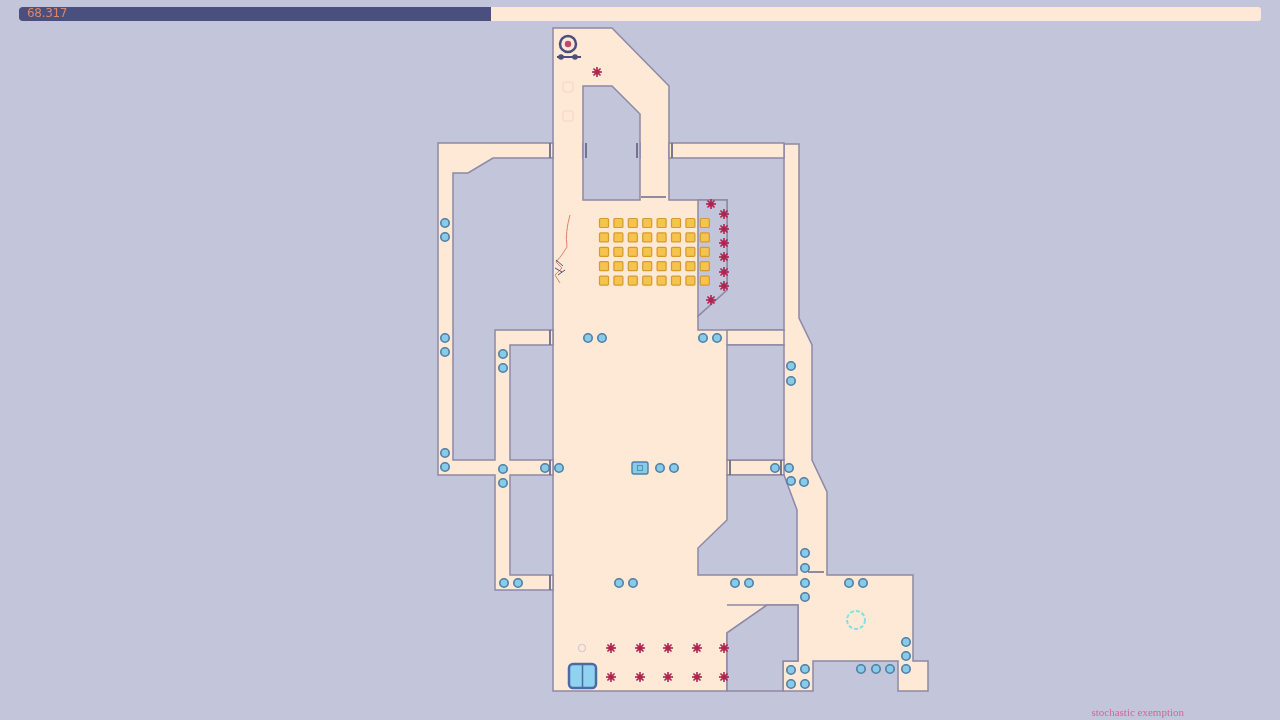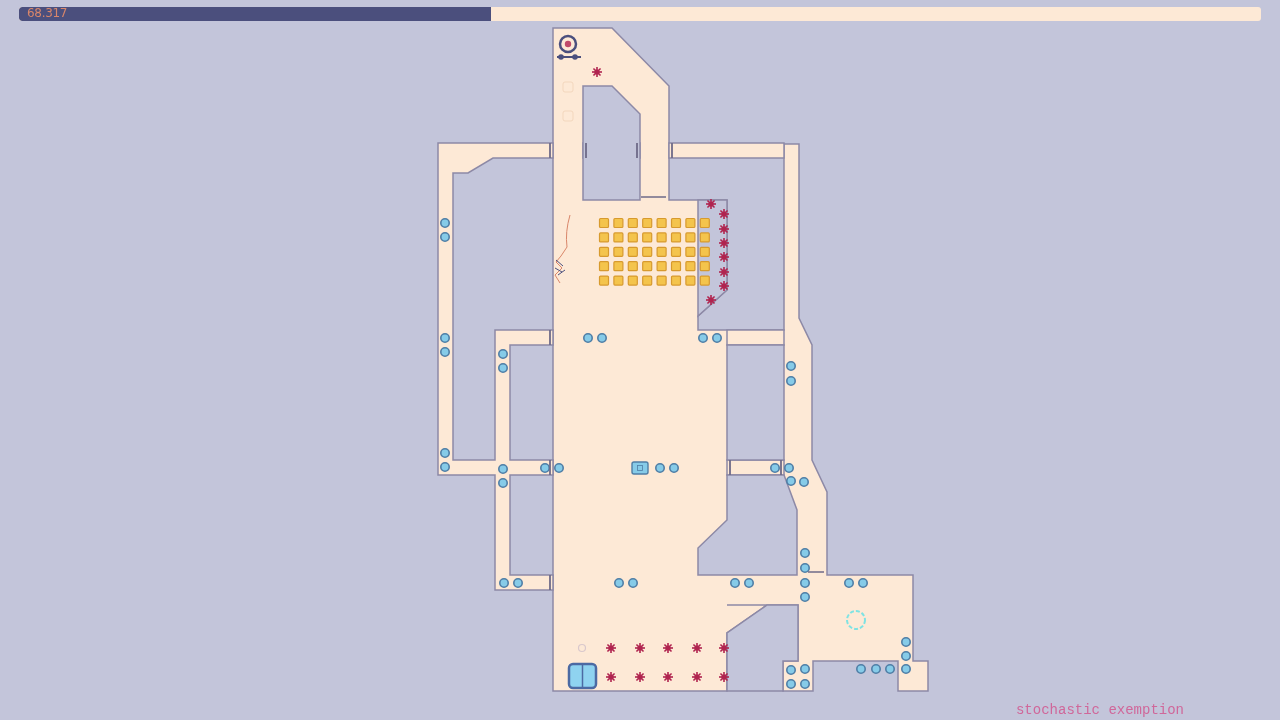--- a/index.html
+++ b/index.html
@@ -17,22 +17,22 @@
     position: absolute; left: 0; top: 0; height: 100%;
     background: #4b4f7d; border-radius: 3px 0 0 3px;
   }
   #timer-text {
     position: absolute; left: 8px; top: -1px;
     font-size: 12px; color: #d9866a; letter-spacing: -0.3px;
     font-family: "DejaVu Sans", sans-serif;
   }
   #level-name {
     position: absolute; right: 96px; bottom: 2px;
-    font-size: 14px; color: #d0679a;
-    font-family: Liberation Mono, monospace;
+    font-size: 11px; color: #d0679a;
+    font-family: Liberation Serif, serif;
   }
   #stage { position: absolute; left: 0; top: 0; }
 </style>
 </head>
 <body>
 
 <div id="timer-bar">
   <div id="timer-fill" style="width: 38%;"></div>
   <span id="timer-text">68.317</span>
 </div>

